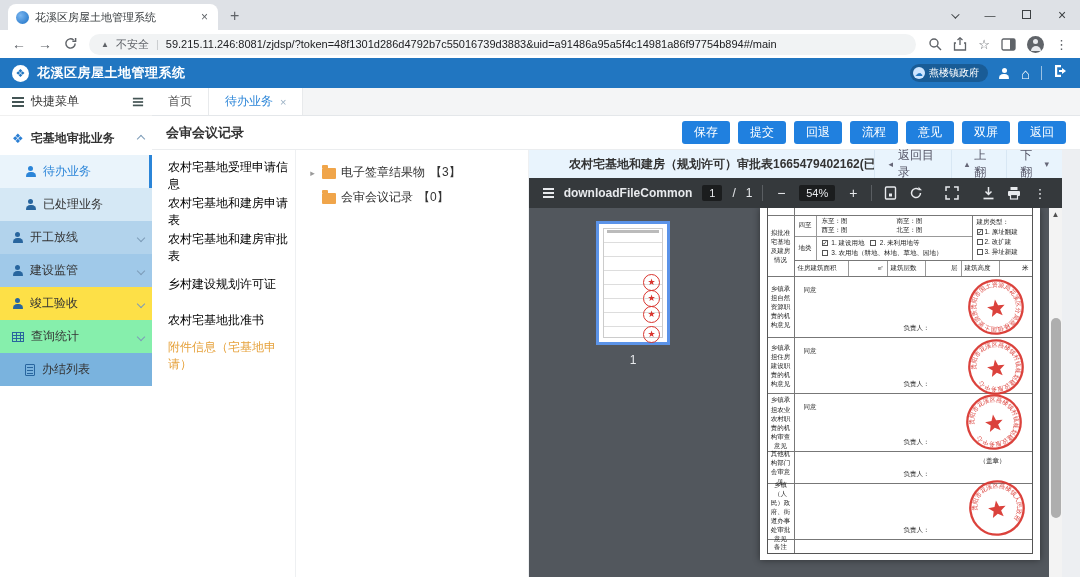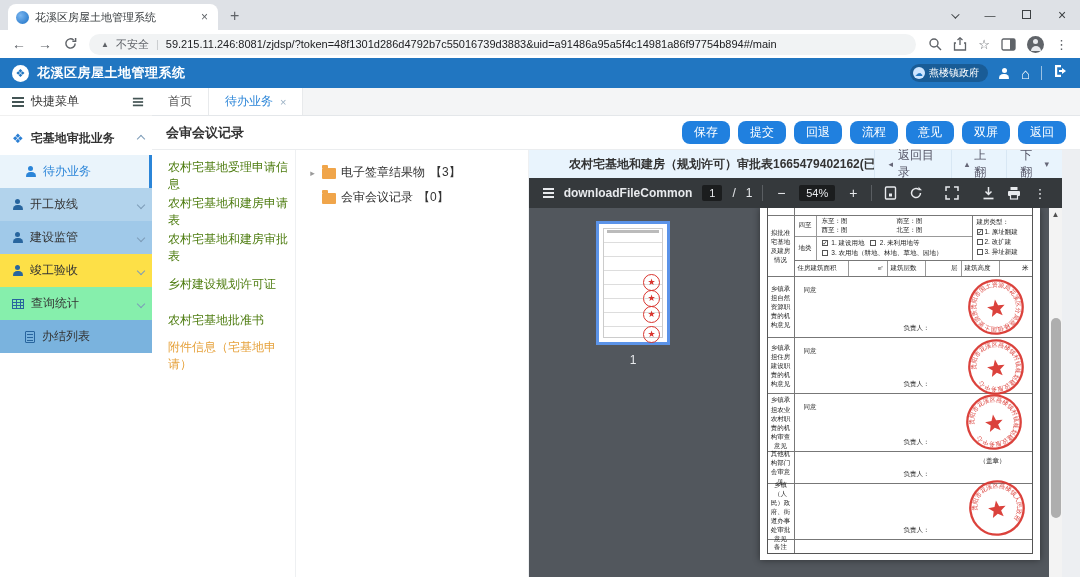--- a/index.html
+++ b/index.html
@@ -78,25 +78,25 @@
 
   
   .main{flex:1;display:flex;flex-direction:column;min-width:0}
   .ctabs{height:28px;background:#f4f5f6;display:flex;border-bottom:1px solid #e4e7ea}
   .ctab{padding:8px 16px;display:flex;align-items:center;justify-content:center;font-size:12px;color:#555;background:#fff;border-right:1px solid #e8eaec;gap:7px}
   .ctab.active{color:#2b85d8}
   .ctab-close{font-size:11px;color:#9ab0c4}
   .secheader{height:34px;display:flex;align-items:center;padding:0 14px;border-bottom:1px solid #ebedef;background:#fff}
   .sec-title{font-size:13px;font-weight:bold;color:#333}
   .sec-btns{margin-left:auto;display:flex;gap:8px}
-  .btn{background:#2080df;color:#fff;font-size:12px;padding:4px 12px;border-radius:8px;line-height:1.2;cursor:pointer}
+  .btn{background:#2080df;color:#fff;font-size:12px;padding:4px 12px;border-radius:3px;line-height:1.2;cursor:pointer}
 
   .panel{display:flex;flex:1;min-height:0}
   .doc-menu{width:144px;border-right:1px solid #eef0f2;padding-top:8px;flex:none}
-  .dm-item{height:36px;display:flex;align-items:center;padding-left:16px;font-size:12px;color:#4d7c0f}
+  .dm-item{height:36px;display:flex;align-items:center;padding-left:16px;font-size:12px;color:#000000}
   .dm-item.active{color:#e6a23c}
   .tree{width:233px;border-right:1px solid #eef0f2;padding:10px 0 0 12px;font-size:12px;color:#333;flex:none}
   .tree-row{height:25px;display:flex;align-items:center;gap:5px}
   .tree-arrow{color:#999;font-size:9px;width:9px;text-align:center}
   .i-folder{width:14px;height:11px;background:#f0a54a;border-radius:1px;position:relative;margin-top:2px;flex:none}
   .i-folder::before{content:"";position:absolute;top:-3px;left:0;width:6px;height:3px;background:#f0a54a;border-radius:1px 1px 0 0}
 
   .viewer{flex:1;display:flex;flex-direction:column;min-width:0}
   .gutter{width:18px;background:#edeff2;flex:none}
 
@@ -254,20 +254,24 @@
         <span class="hamb sm" style="margin-left:auto"></span>
       </div>
       <div class="side-row s-biz">
         <span class="pinwheel">❖</span>
         <span class="lbl">宅基地审批业务</span>
         <span class="chev up"></span>
       </div>
       <div class="side-row sub s-active">
         <span class="i-person"></span>
         <span class="lbl">待办业务</span>
+      </div>
+      <div class="side-row sub s-done">
+        <span class="i-person"></span>
+        <span class="lbl">已处理业务</span>
       </div>
       <div class="side-row s-kg">
         <span class="i-person"></span>
         <span class="lbl">开工放线</span>
         <span class="chev down"></span>
       </div>
       <div class="side-row s-js">
         <span class="i-person"></span>
         <span class="lbl">建设监管</span>
         <span class="chev down"></span>

